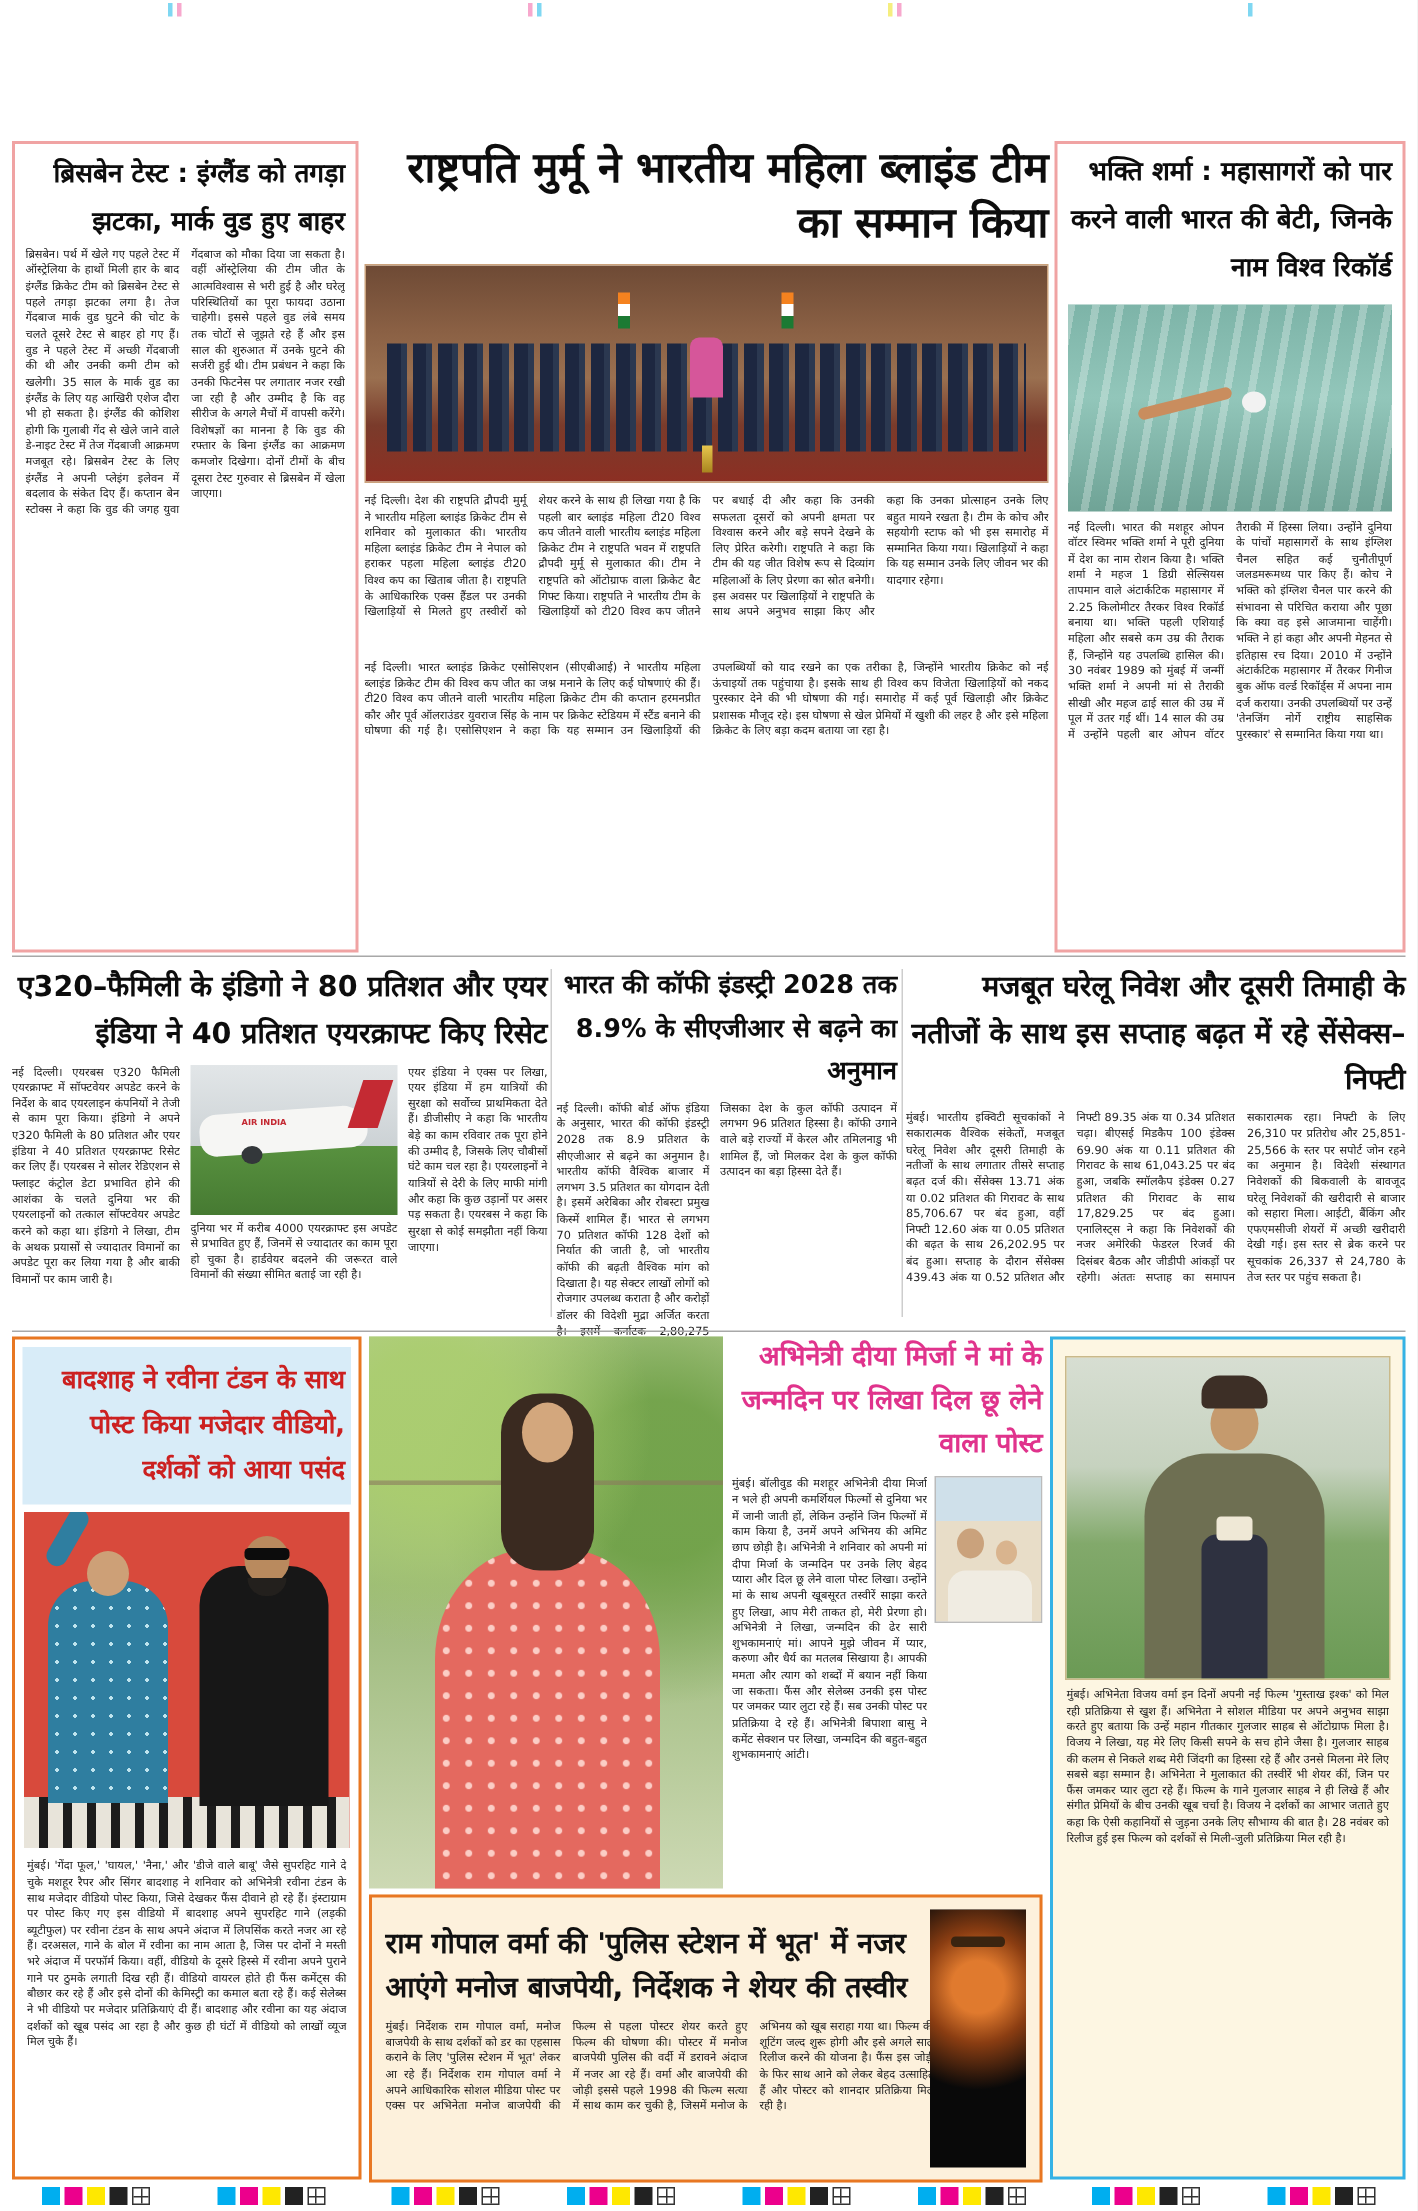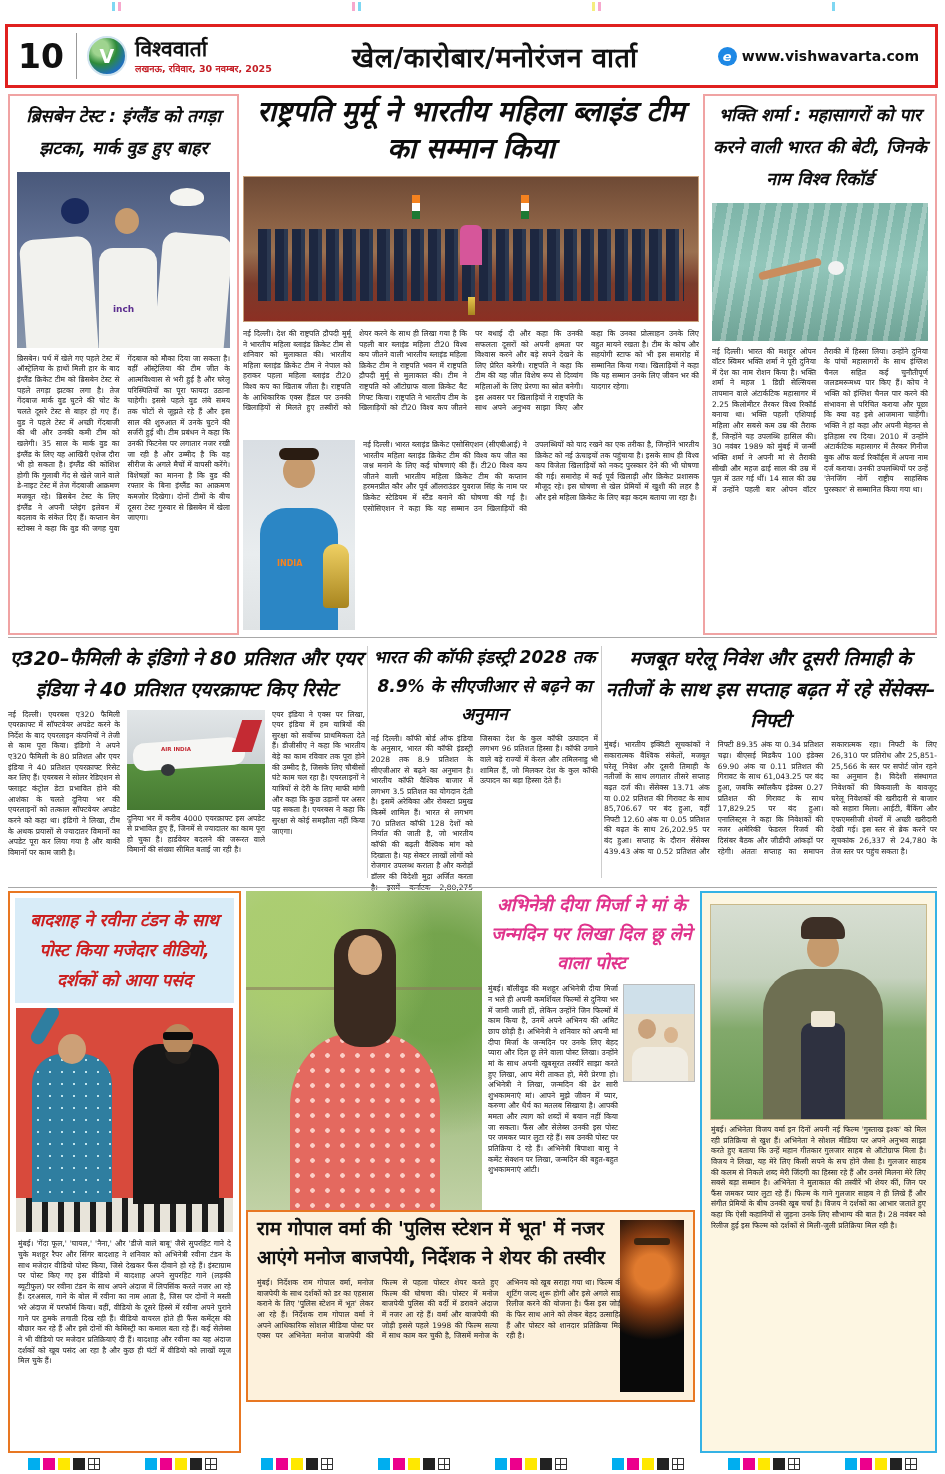--- a/index.html
+++ b/index.html
@@ -16,21 +16,21 @@
         display:flex;align-items:center;justify-content:center;color:#fff;font-weight:800;font-size:19px;
         border:2px solid #cfe3ef;box-sizing:border-box;}
   .masthead{line-height:1.1;}
   .masthead .name{font-size:21px;font-weight:800;color:#101010;}
   .masthead .date{font-size:9.5px;font-weight:700;color:#c41e25;margin-top:3px;}
   .section-title{flex:1;text-align:center;font-size:27px;font-weight:800;letter-spacing:.5px;}
   .website{display:flex;align-items:center;gap:5px;padding-right:16px;font-weight:700;font-size:14px;}
   .e-icon{width:19px;height:19px;border-radius:50%;background:#1e88e5;color:#fff;font-weight:800;
           font-size:13px;display:flex;align-items:center;justify-content:center;font-style:italic;}
   
-  .hl{font-weight:800;text-align:center;color:#0d0d0d;font-style:italic;}
+  .hl{font-weight:800;text-align:right;color:#0d0d0d;}
   .body-txt{font-size:7.5px;line-height:1.42;text-align:justify;color:#1c1c1c;overflow:hidden;}
   .cols-2{column-count:2;column-gap:8px;}
   .cols-3{column-count:3;column-gap:8px;}
   .cols-4{column-count:4;column-gap:8px;}
   .photo{position:relative;overflow:hidden;}
   .hr{background:#a8a8a8;height:1px;}
   .vr{background:#cdcdcd;width:1px;}
   
   .tick{position:absolute;top:2px;width:3px;height:9px;}
   
@@ -90,22 +90,22 @@
      background:repeating-linear-gradient(90deg,#e8e4da 0 10px,#1c1c1c 10px 16px);}
   .dia-photo{left:246px;top:891px;width:236px;height:368px;
      background:
        radial-gradient(circle at 18% 16%,rgba(170,205,110,.9) 0 14%,rgba(170,205,110,0) 40%),
        radial-gradient(circle at 82% 26%,rgba(110,160,70,.9) 0 16%,rgba(110,160,70,0) 45%),
        linear-gradient(180deg,#b9cf95 0%,#9ab878 45%,#cdd9b4 100%);}
   .dia-right{left:488px;top:891px;width:207px;height:368px;}
   .dia-right .hl{color:#e0338c;font-size:18px;line-height:1.6;margin-bottom:7px;}
   .dia-mini{float:right;width:72px;height:98px;margin:0 0 4px 5px;border:1px solid #bbb;box-sizing:border-box;
      background:linear-gradient(180deg,#cfe0ea 0 30%,#e8ddc8 30% 100%);position:relative;overflow:hidden;}
-  .box-rgv{left:246px;top:1210px;width:449px;height:192px;border:2px solid #e87722;background:#fdf1dc;
-     box-sizing:border-box;padding:2px 9px;}
+  .box-rgv{left:246px;top:1263px;width:449px;height:192px;border:2px solid #e87722;background:#fdf1dc;
+     box-sizing:border-box;padding:17px 9px;}
   .rgv-hl{font-size:19px;line-height:1.5;font-weight:800;width:360px;text-align:left;}
   .rgv-photo{position:absolute;right:9px;top:8px;width:64px;height:172px;background:#090909;}
   .rgv-face{position:absolute;inset:0;
      background:radial-gradient(circle at 50% 30%,#e07a2e 0 14%,#8a3d12 30%,rgba(0,0,0,0) 55%);}
   .box-vijay{left:700px;top:891px;width:237px;height:562px;border:2px solid #35b2e5;background:#fdf6e2;
      box-sizing:border-box;padding:6px;}
   .box-vijay .hl{color:#cc2020;font-size:17px;line-height:1.8;}
   .vij-photo{height:216px;margin:5px 2px;border:1px solid #c9b98a;box-sizing:border-box;
      background:linear-gradient(180deg,#d7ded2 0%,#c6d2bf 34%,#82a96b 58%,#6b9a55 100%);}
   
@@ -126,68 +126,38 @@
 <div class="page">
 
   <div class="tick" style="left:112px;background:#7fd7f2"></div>
   <div class="tick" style="left:118px;background:#f7a8cd"></div>
   <div class="tick" style="left:352px;background:#f7a8cd"></div>
   <div class="tick" style="left:358px;background:#7fd7f2"></div>
   <div class="tick" style="left:592px;background:#f5ee7f"></div>
   <div class="tick" style="left:598px;background:#f7a8cd"></div>
   <div class="tick" style="left:832px;background:#7fd7f2"></div>
 
-  <div class="abs header">
-    <div class="pageno">10</div>
-    <div class="hdr-div"></div>
-    <div class="logo">V</div>
-    <div class="masthead">
-      <div class="name">विश्ववार्ता</div>
-      <div class="date">लखनऊ, रविवार, 30 नवम्बर, 2025</div>
-    </div>
-    <div class="section-title">खेल/कारोबार/मनोरंजन वार्ता</div>
-    <div class="website">
-      <span class="e-icon">e</span>
-      <span>www.vishwavarta.com</span>
-    </div>
-  </div>
 
   <div class="abs art-brisbane">
     <div class="hl">ब्रिसबेन टेस्ट : इंग्लैंड को तगड़ा झटका, मार्क वुड हुए बाहर</div>
-    <div class="photo brs-photo">
-      <div class="brs-fig" style="left:6px;bottom:-12px;width:72px;height:122px;transform:rotate(-4deg)"></div>
-      <div class="brs-head" style="left:44px;top:26px;width:28px;height:26px;background:#1a2a5e"></div>
-      <div class="brs-fig" style="left:82px;bottom:-8px;width:58px;height:108px"></div>
-      <div class="brs-head" style="left:98px;top:36px;width:24px;height:26px;background:#c79b6e"></div>
-      <span class="brs-label" style="left:96px;bottom:34px">inch</span>
-      <div class="brs-fig" style="right:2px;bottom:-12px;width:70px;height:126px;transform:rotate(5deg)"></div>
-      <div class="brs-head" style="right:26px;top:16px;width:34px;height:18px;background:#f4f4f0;border-radius:50% 50% 40% 40%"></div>
-    </div>
     <div class="body-txt cols-2" style="height:280px">ब्रिसबेन। पर्थ में खेले गए पहले टेस्ट में ऑस्ट्रेलिया के हाथों मिली हार के बाद इंग्लैंड क्रिकेट टीम को ब्रिसबेन टेस्ट से पहले तगड़ा झटका लगा है। तेज गेंदबाज मार्क वुड घुटने की चोट के चलते दूसरे टेस्ट से बाहर हो गए हैं। वुड ने पहले टेस्ट में अच्छी गेंदबाजी की थी और उनकी कमी टीम को खलेगी। 35 साल के मार्क वुड का इंग्लैंड के लिए यह आखिरी एशेज दौरा भी हो सकता है। इंग्लैंड की कोशिश होगी कि गुलाबी गेंद से खेले जाने वाले डे-नाइट टेस्ट में तेज गेंदबाजी आक्रमण मजबूत रहे। ब्रिसबेन टेस्ट के लिए इंग्लैंड ने अपनी प्लेइंग इलेवन में बदलाव के संकेत दिए हैं। कप्तान बेन स्टोक्स ने कहा कि वुड की जगह युवा गेंदबाज को मौका दिया जा सकता है। वहीं ऑस्ट्रेलिया की टीम जीत के आत्मविश्वास से भरी हुई है और घरेलू परिस्थितियों का पूरा फायदा उठाना चाहेगी। इससे पहले वुड लंबे समय तक चोटों से जूझते रहे हैं और इस साल की शुरुआत में उनके घुटने की सर्जरी हुई थी। टीम प्रबंधन ने कहा कि उनकी फिटनेस पर लगातार नजर रखी जा रही है और उम्मीद है कि वह सीरीज के अगले मैचों में वापसी करेंगे। विशेषज्ञों का मानना है कि वुड की रफ्तार के बिना इंग्लैंड का आक्रमण कमजोर दिखेगा। दोनों टीमों के बीच दूसरा टेस्ट गुरुवार से ब्रिसबेन में खेला जाएगा।</div>
   </div>
 
   <div class="abs art-president">
     <div class="hl">राष्ट्रपति मुर्मू ने भारतीय महिला ब्लाइंड टीम का सम्मान किया</div>
     <div class="photo grp-photo">
       <div class="flag" style="left:37%"></div>
       <div class="flag" style="left:61%"></div>
       <div class="people-row"></div>
       <div class="people-row" style="top:84px;height:40px"></div>
       <div class="president-fig"></div>
       <div class="trophy"></div>
     </div>
     <div class="body-txt cols-4" style="height:104px;margin-top:7px">नई दिल्ली। देश की राष्ट्रपति द्रौपदी मुर्मू ने भारतीय महिला ब्लाइंड क्रिकेट टीम से शनिवार को मुलाकात की। भारतीय महिला ब्लाइंड क्रिकेट टीम ने नेपाल को हराकर पहला महिला ब्लाइंड टी20 विश्व कप का खिताब जीता है। राष्ट्रपति के आधिकारिक एक्स हैंडल पर उनकी खिलाड़ियों से मिलते हुए तस्वीरों को शेयर करने के साथ ही लिखा गया है कि पहली बार ब्लाइंड महिला टी20 विश्व कप जीतने वाली भारतीय ब्लाइंड महिला क्रिकेट टीम ने राष्ट्रपति भवन में राष्ट्रपति द्रौपदी मुर्मू से मुलाकात की। टीम ने राष्ट्रपति को ऑटोग्राफ वाला क्रिकेट बैट गिफ्ट किया। राष्ट्रपति ने भारतीय टीम के खिलाड़ियों को टी20 विश्व कप जीतने पर बधाई दी और कहा कि उनकी सफलता दूसरों को अपनी क्षमता पर विश्वास करने और बड़े सपने देखने के लिए प्रेरित करेगी। राष्ट्रपति ने कहा कि टीम की यह जीत विशेष रूप से दिव्यांग महिलाओं के लिए प्रेरणा का स्रोत बनेगी। इस अवसर पर खिलाड़ियों ने राष्ट्रपति के साथ अपने अनुभव साझा किए और कहा कि उनका प्रोत्साहन उनके लिए बहुत मायने रखता है। टीम के कोच और सहयोगी स्टाफ को भी इस समारोह में सम्मानित किया गया। खिलाड़ियों ने कहा कि यह सम्मान उनके लिए जीवन भर की यादगार रहेगा।</div>
     <div class="rowB">
-      <div class="photo harman-photo">
-        <div class="fig" style="left:17px;bottom:0;width:78px;height:122px;background:#2b86c5;border-radius:26px 26px 0 0"></div>
-        <div class="fig round" style="left:40px;top:14px;width:32px;height:34px;background:#c79b6e"></div>
-        <div class="fig" style="left:36px;top:8px;width:40px;height:12px;background:#2a1c12;border-radius:8px"></div>
-        <span class="fig" style="left:34px;bottom:62px;color:#f5821f;font-size:8px;font-weight:800">INDIA</span>
-        <div class="fig" style="right:6px;bottom:22px;width:26px;height:64px;background:linear-gradient(#efd063,#a8851f);border-radius:12px 12px 4px 4px"></div>
-      </div>
       <div class="body-txt cols-2" style="flex:1;height:192px">नई दिल्ली। भारत ब्लाइंड क्रिकेट एसोसिएशन (सीएबीआई) ने भारतीय महिला ब्लाइंड क्रिकेट टीम की विश्व कप जीत का जश्न मनाने के लिए कई घोषणाएं की हैं। टी20 विश्व कप जीतने वाली भारतीय महिला क्रिकेट टीम की कप्तान हरमनप्रीत कौर और पूर्व ऑलराउंडर युवराज सिंह के नाम पर क्रिकेट स्टेडियम में स्टैंड बनाने की घोषणा की गई है। एसोसिएशन ने कहा कि यह सम्मान उन खिलाड़ियों की उपलब्धियों को याद रखने का एक तरीका है, जिन्होंने भारतीय क्रिकेट को नई ऊंचाइयों तक पहुंचाया है। इसके साथ ही विश्व कप विजेता खिलाड़ियों को नकद पुरस्कार देने की भी घोषणा की गई। समारोह में कई पूर्व खिलाड़ी और क्रिकेट प्रशासक मौजूद रहे। इस घोषणा से खेल प्रेमियों में खुशी की लहर है और इसे महिला क्रिकेट के लिए बड़ा कदम बताया जा रहा है।</div>
     </div>
   </div>
 
   <div class="abs art-bhakti">
     <div class="hl">भक्ति शर्मा : महासागरों को पार करने वाली भारत की बेटी, जिनके नाम विश्व रिकॉर्ड</div>
     <div class="photo swim-photo">
       <div class="swim-streaks"></div>
       <div class="fig" style="left:46px;top:62px;width:64px;height:8px;background:#c98d5e;border-radius:6px;transform:rotate(-14deg)"></div>
       <div class="fig round" style="left:116px;top:58px;width:16px;height:14px;background:#f2f2f2"></div>

